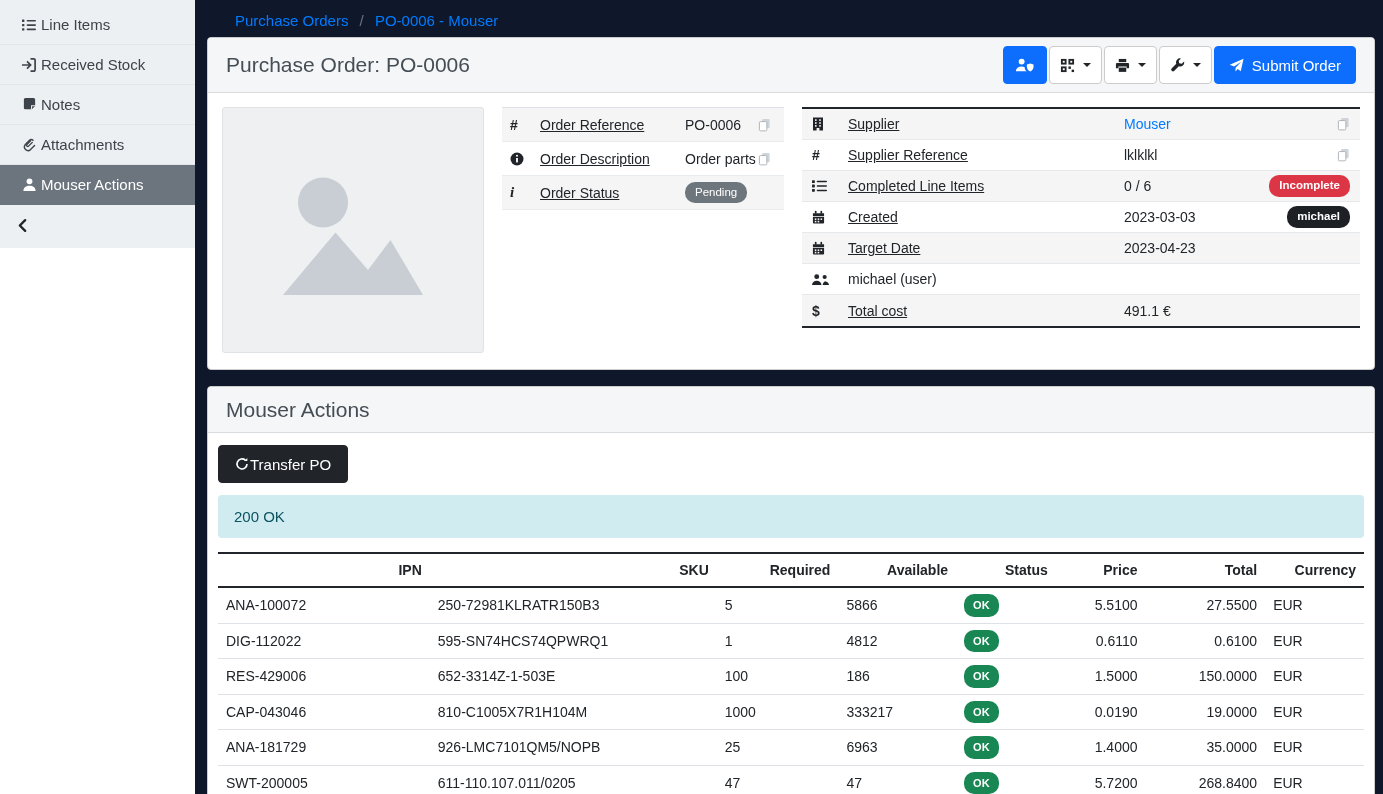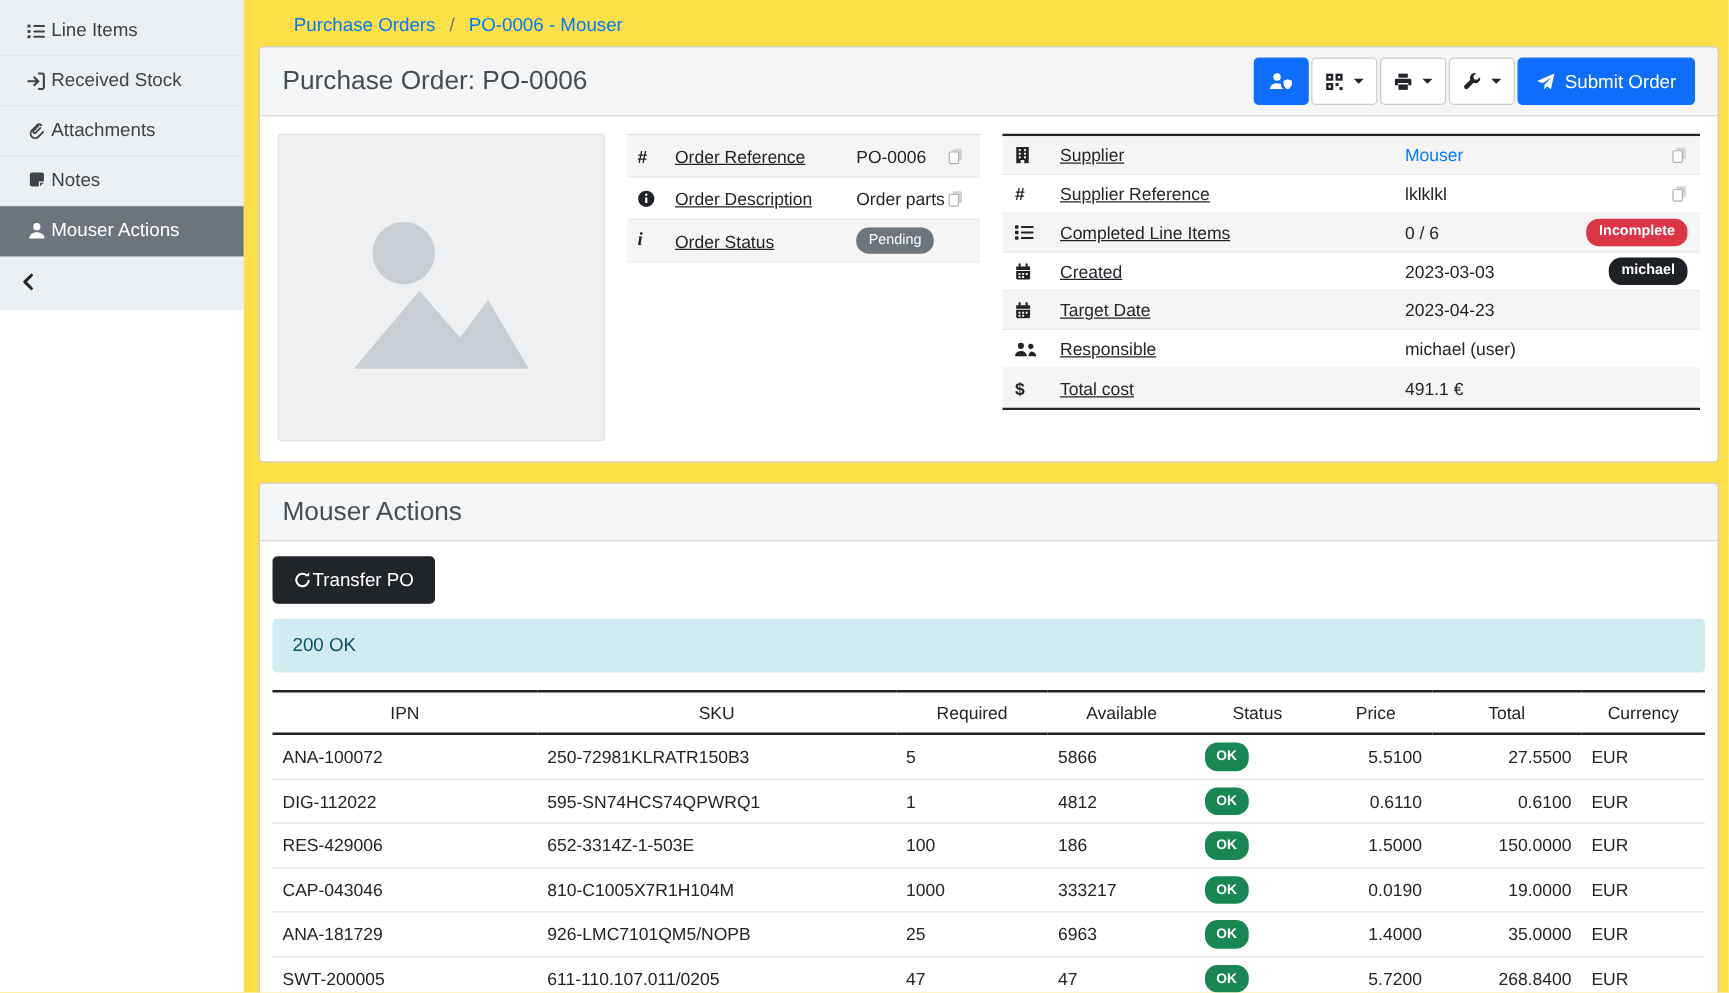--- a/index.html
+++ b/index.html
@@ -18,21 +18,21 @@
     height:40px; padding-left:20px;
     color:#3d434a; font-size:15px; cursor:pointer;
     border-bottom:1px solid #e2e6ea;
   }
   .side-item .s-icon { width:18px; display:flex; justify-content:center; color:#3d434a; }
   .side-item.active { background:#6c757d; color:#ffffff; border-bottom-color:#6c757d; }
   .side-item.active .s-icon { color:#ffffff; }
   .side-collapse { display:flex; align-items:center; height:40px; padding-left:16px; color:#212529; cursor:pointer; }
 
   
-  .content { flex:1; padding:6px 8px 0 12px; background:#fde047; }
+  .content { flex:1; padding:6px 8px 0 12px; background:#0f172a; }
   .breadcrumb { padding:6px 0 8px 28px; font-size:15px; }
   .breadcrumb a { color:#007bff; text-decoration:none; cursor:pointer; }
   .crumb-sep { color:#6c757d; margin:0 7px; }
 
   .panel { border:1px solid #cccccc; border-radius:4px; background:#fff; margin-bottom:16px; overflow:hidden; }
   .panel-heading {
     background:#f5f6f7; border-bottom:1px solid #d8dcdf;
     padding:8px 18px; display:flex; justify-content:space-between; align-items:center;
     min-height:46px;
   }
@@ -83,21 +83,21 @@
 
   
   .actions-body { padding:12px 10px 0 10px; }
   .btn-transfer { background:#212529; border:1px solid #212529; color:#fff; padding:0 16px; gap:1px; margin-bottom:12px; }
   .alert-info {
     background:#d1ecf1; color:#0c5460; border-radius:4px;
     padding:13px 16px; font-size:15px; margin-bottom:14px;
   }
   table.po-table { width:100%; border-collapse:collapse; font-size:14px; }
   .po-table thead th {
-    font-weight:400; text-align:center; padding:8px;
+    font-weight:700; text-align:right; padding:8px;
     border-top:2px solid #212529; border-bottom:2px solid #212529; color:#212529;
   }
   .po-table tbody td { padding:6px 8px; border-bottom:1px solid #dee2e6; }
   .po-table tbody tr:last-child td { border-bottom:none; }
   .num { text-align:right; }
   th.num { text-align:right; }
   svg { display:block; }
 </style>
 </head>
 <body>
@@ -120,35 +120,35 @@
     <span class="s-icon">
       <svg width="16" height="16" viewBox="0 0 16 16">
           <path d="M9.5 1.8h3.2a1.4 1.4 0 0 1 1.4 1.4v9.6a1.4 1.4 0 0 1-1.4 1.4H9.5" fill="none" stroke="currentColor" stroke-width="1.7"></path>
           <path d="M1 8h8.2M6 4.4 9.6 8 6 11.6" fill="none" stroke="currentColor" stroke-width="1.7"></path>
         </svg>
     </span>
     <span>Received Stock</span>
   </div>
   <div class="side-item">
     <span class="s-icon">
+      <svg width="15" height="15" viewBox="0 0 16 16">
+          <path d="M2 2.6A1.6 1.6 0 0 1 3.6 1h8.8A1.6 1.6 0 0 1 14 2.6v6.9L10.5 13H3.6A1.6 1.6 0 0 1 2 11.4z" fill="currentColor"></path>
+          <path d="M10.2 13.4V9.3H14" fill="none" stroke="#edf0f3" stroke-width="1.1"></path>
+        </svg>
+    </span>
+    <span>Notes</span>
+  </div>
+  <div class="side-item">
+    <span class="s-icon">
       <svg width="15" height="16" viewBox="0 0 16 16">
           <path d="M11.8 3a2.7 2.7 0 0 0-3.8 0L3.6 7.4a3.9 3.9 0 0 0 5.5 5.5l4.3-4.3" fill="none" stroke="currentColor" stroke-width="1.5" stroke-linecap="round"></path>
           <path d="M11 5.2 7 9.2a1.25 1.25 0 0 1-1.8-1.8l4-4" fill="none" stroke="currentColor" stroke-width="1.5" stroke-linecap="round"></path>
         </svg>
     </span>
     <span>Attachments</span>
-  </div>
-  <div class="side-item">
-    <span class="s-icon">
-      <svg width="15" height="15" viewBox="0 0 16 16">
-          <path d="M2 2.6A1.6 1.6 0 0 1 3.6 1h8.8A1.6 1.6 0 0 1 14 2.6v6.9L10.5 13H3.6A1.6 1.6 0 0 1 2 11.4z" fill="currentColor"></path>
-          <path d="M10.2 13.4V9.3H14" fill="none" stroke="#edf0f3" stroke-width="1.1"></path>
-        </svg>
-    </span>
-    <span>Notes</span>
   </div>
   <div class="side-item active">
     <span class="s-icon">
       <svg width="15" height="15" viewBox="0 0 16 16" fill="currentColor">
           <circle cx="8" cy="4.6" r="3.1"></circle>
           <path d="M1.5 14.8c0-3.4 2.9-5.4 6.5-5.4s6.5 2 6.5 5.4z"></path>
         </svg>
     </span>
     <span>Mouser Actions</span>
   </div>
@@ -370,21 +370,20 @@
         </div>
         <div class="s-row">
           <span class="d-icon">
             <svg width="17" height="13" viewBox="0 0 18 13" fill="#212529">
                 <circle cx="5" cy="3.5" r="2.6"></circle>
                 <path d="M0 12.4c0-2.8 2.2-4.5 5-4.5s5 1.7 5 4.5z"></path>
                 <circle cx="13.4" cy="3.9" r="2.2"></circle>
                 <path d="M11.4 12.4c0-1.9.9-3.4 2.4-4.1 2.3.2 4.2 1.8 4.2 4.1z"></path>
               </svg>
           </span>
-          <span class="d-label">Responsible</span>
           <span class="d-value">michael (user)</span>
           <span class="s-right"></span>
         </div>
         <div class="s-row">
           <span class="d-icon txt-icon">$</span>
           <span class="d-label">Total cost</span>
           <span class="d-value">491.1 €</span>
           <span class="s-right"></span>
         </div>
       </div>

